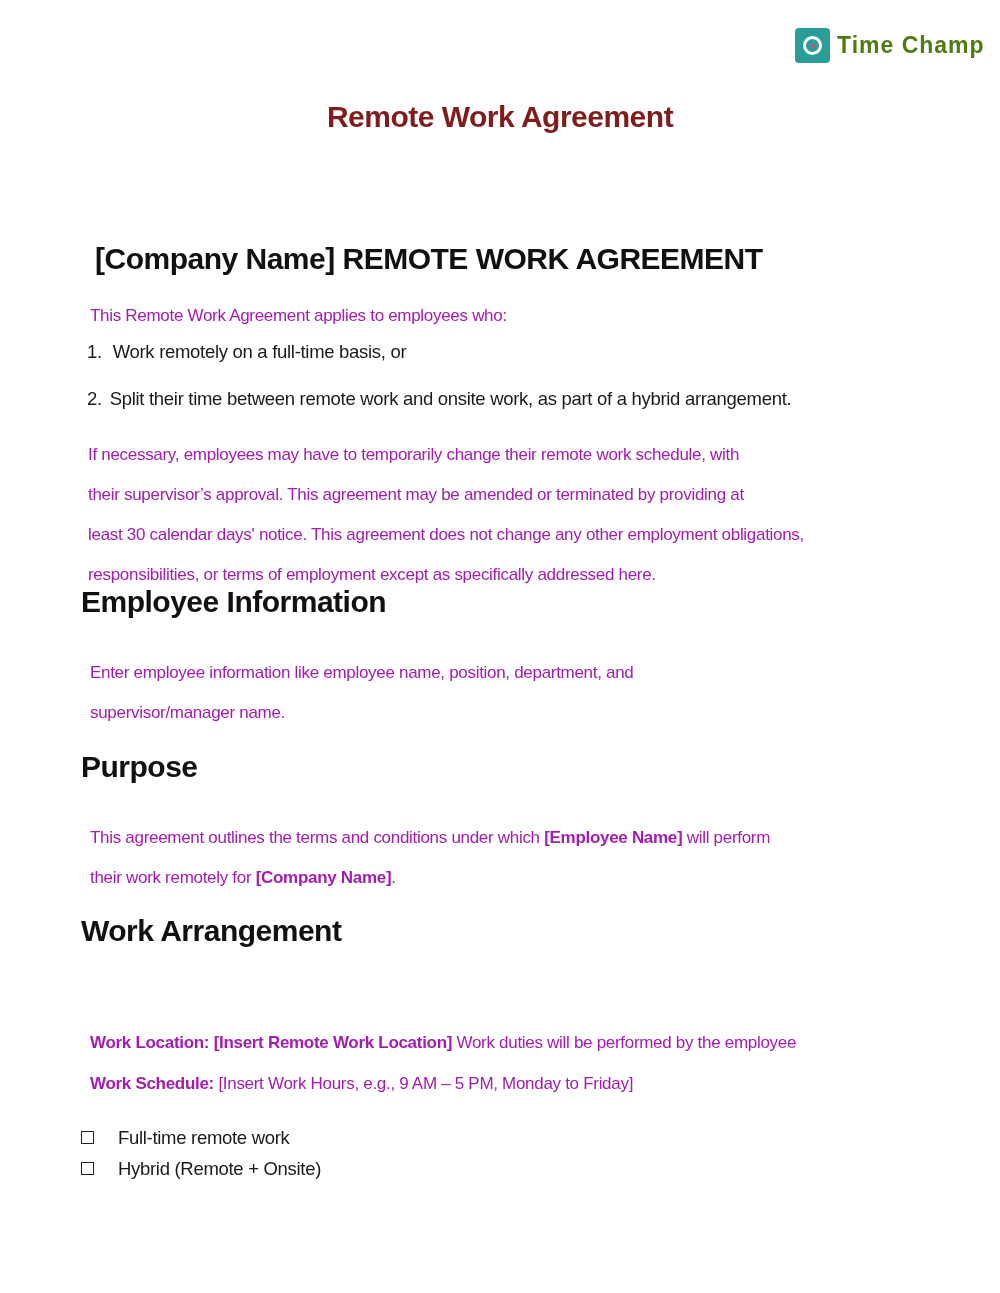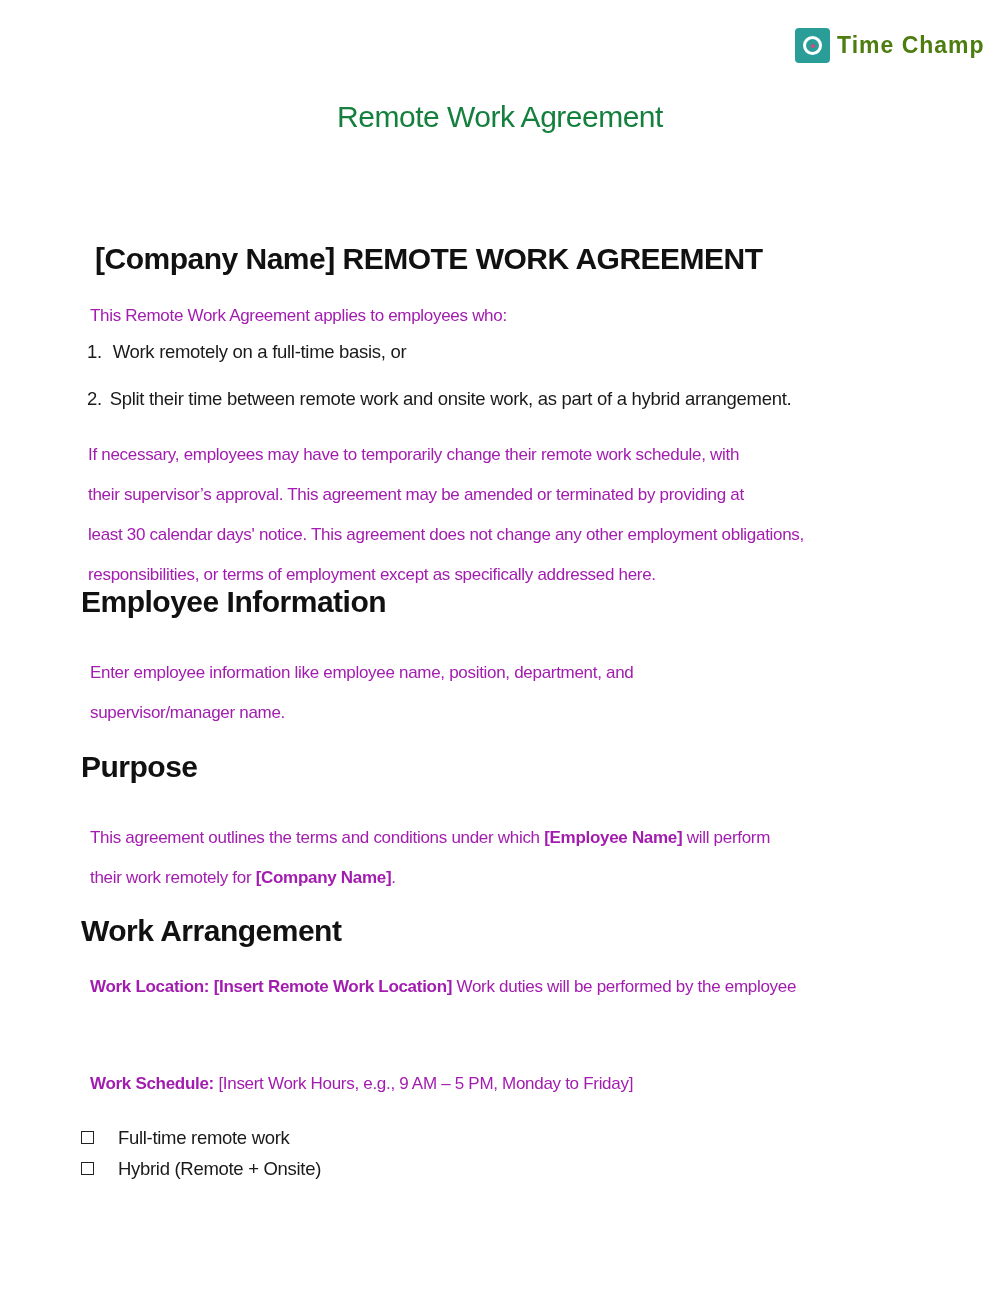--- a/index.html
+++ b/index.html
@@ -6,21 +6,21 @@
   body { width: 1000px; height: 1293px; position: relative; overflow: hidden;
          font-family: "Liberation Sans", sans-serif; color: #111; }
   .logo { position: absolute; left: 795px; top: 28px; display: flex; align-items: center; }
   .logo-box { width: 35px; height: 35px; background: #2a9d98; border-radius: 4px;
               display: flex; align-items: center; justify-content: center; }
   .logo-ring { width: 19px; height: 19px; border-radius: 50%; border: 3px solid #fff; box-sizing: border-box;
                position: relative; background: #2a9d98; }
   .logo-dot { position: absolute; width: 4px; height: 4px; background: #e0457b; border-radius: 50%; left: 5px; top: 5px; }
   .logo-text { margin-left: 7px; font-size: 23px; font-weight: bold; color: #4d7c0f; letter-spacing: 1px; }
   .doc-title { position: absolute; left: 0; width: 1000px; top: 100px; text-align: center;
-               font-size: 30px; font-weight: normal; color: #15803d; letter-spacing: -0.5px; }
+               font-size: 30px; font-weight: bold; color: #7f1d1d; letter-spacing: -0.5px; }
   .abs { position: absolute; left: 81px; }
   h1.h { margin: 14px; font-size: 30px; font-weight: bold; color: #111; letter-spacing: -0.5px; }
   h2.h { margin: 0; font-size: 30px; font-weight: bold; color: #111; letter-spacing: -0.5px; }
   p.t { margin: 9px; font-size: 17px; line-height: 31px; color: #a21caf; letter-spacing: -0.3px; }
   .li { font-size: 18.5px; color: #1a1a1a; letter-spacing: -0.3px; }
   b { font-weight: bold; }
   .cb { display: flex; align-items: center; font-size: 18.5px; color: #1a1a1a; letter-spacing: -0.3px; height: 31px; gap: 16px; }
   .box { width: 13px; height: 13px; border: 1px solid #222; margin-right: 8px; box-sizing: border-box; }
 </style>
 </head>
@@ -63,21 +63,21 @@
   <p class="t">supervisor/manager name.</p>
 </div>
 
 <h2 class="h abs" style="top:750px;">Purpose</h2>
 <div class="abs" style="top:813px;">
   <p class="t"><span>This agreement outlines the terms and conditions under which </span><b>[Employee Name]</b><span> will perform</span></p>
   <p class="t"><span>their work remotely for </span><b>[Company Name]</b><span>.</span></p>
 </div>
 
 <h2 class="h abs" style="top:914px;">Work Arrangement</h2>
-<div class="abs" style="top:962px;">
+<div class="abs" style="top:1018px;">
   <p class="t"><b>Work Location: [Insert Remote Work Location]</b><span> Work duties will be performed by the employee</span></p>
 </div>
 <div class="abs" style="top:1059px;">
   <p class="t"><b>Work Schedule:</b><span> [Insert Work Hours, e.g., 9 AM – 5 PM, Monday to Friday]</span></p>
 </div>
 
 <div class="abs" style="top:1122px;">
   <div class="cb">
     <span class="box"></span>
     <span>Full-time remote work</span>

